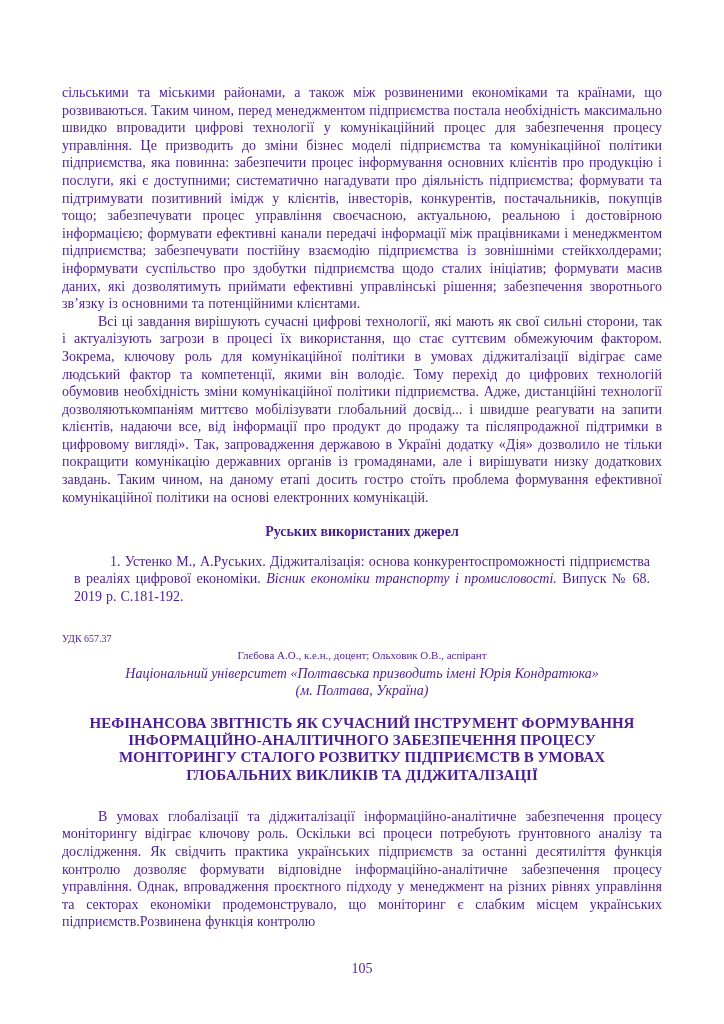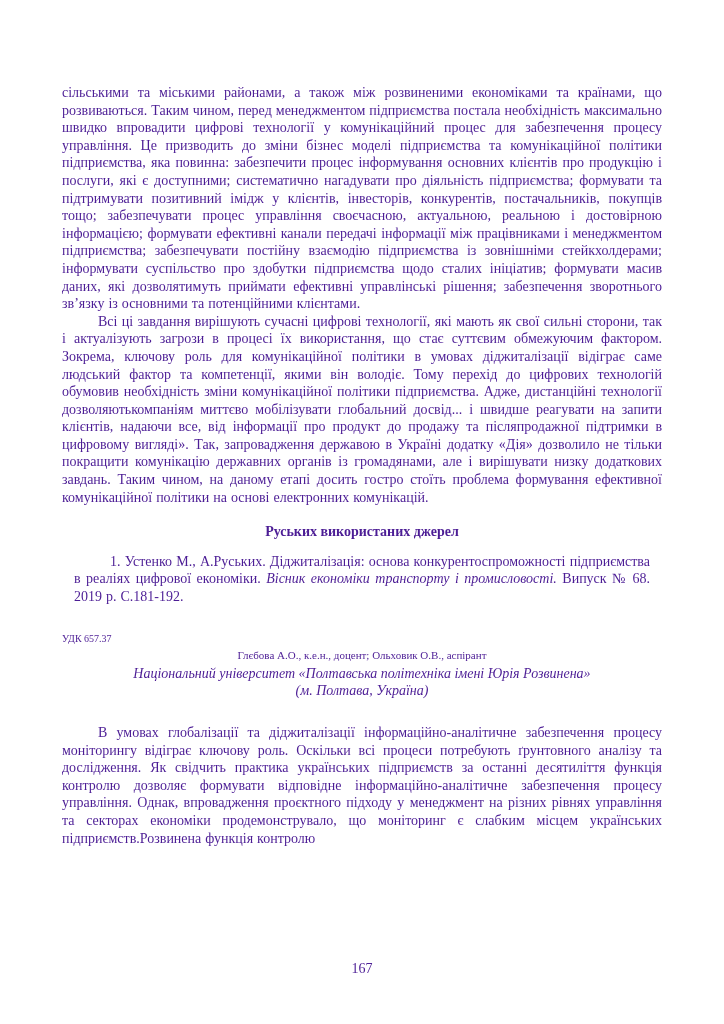--- a/index.html
+++ b/index.html
@@ -85,23 +85,24 @@
     <p class="body-text indent">Всі ці завдання вирішують сучасні цифрові технології, які мають як свої сильні сторони, так і актуалізують загрози в процесі їх використання, що стає суттєвим обмежуючим фактором. Зокрема, ключову роль  для комунікаційної політики в умовах діджиталізації відіграє саме людський фактор та компетенції, якими він володіє. Тому перехід до  цифрових технологій обумовив необхідність зміни комунікаційної політики підприємства. Адже, дистанційні технології дозволяютькомпаніям миттєво мобілізувати глобальний досвід... і швидше реагувати на запити клієнтів, надаючи все, від інформації про продукт до продажу та післяпродажної підтримки в цифровому вигляді». Так, запровадження  державою в Україні додатку «Дія» дозволило не тільки покращити комунікацію державних органів із громадянами, але і вирішувати низку додаткових завдань. Таким чином, на даному етапі досить гостро стоїть проблема формування ефективної комунікаційної політики на основі електронних комунікацій.</p>
 
     <h2 class="refs-heading">Руських використаних джерел</h2>
 
     <p class="body-text indent ref-item"><span>1. Устенко М., А.Руських. Діджиталізація: основа конкурентоспроможності підприємства в реаліях цифрової економіки. </span><i>Вісник економіки транспорту і промисловості.</i><span> Випуск № 68. 2019 р. С.181-192.</span></p>
 
     <p class="udk">УДК 657.37</p>
 
     <p class="authors-line">Глєбова А.О., к.е.н., доцент; Ольховик О.В., аспірант</p>
 
-    <p class="affil-line">Національний університет «Полтавська політехніка імені Юрія Розвинена»</p>
+    <p class="affil-line">Національний університет «Полтавська призводить імені Юрія Кондратюка»</p>
 
     <p class="affil-line">(м. Полтава, Україна)</p>
 
+    <h1 class="article-title">НЕФІНАНСОВА ЗВІТНІСТЬ ЯК СУЧАСНИЙ ІНСТРУМЕНТ ФОРМУВАННЯ ІНФОРМАЦІЙНО-АНАЛІТИЧНОГО ЗАБЕЗПЕЧЕННЯ ПРОЦЕСУ МОНІТОРИНГУ СТАЛОГО РОЗВИТКУ ПІДПРИЄМСТВ В УМОВАХ ГЛОБАЛЬНИХ ВИКЛИКІВ ТА ДІДЖИТАЛІЗАЦІЇ</h1>
 
     <p class="body-text indent abstract-para">В умовах глобалізації та діджиталізації інформаційно-аналітичне забезпечення процесу моніторингу відіграє ключову роль. Оскільки всі процеси потребують ґрунтовного аналізу та дослідження. Як свідчить практика українських підприємств за останні десятиліття функція контролю дозволяє формувати відповідне інформаційно-аналітичне забезпечення процесу управління. Однак, впровадження  проєктного підходу у менеджмент на різних рівнях управління та секторах економіки продемонструвало, що моніторинг є слабким місцем українських підприємств.Розвинена функція контролю</p>
 
   </div>
 
-  <div class="page-number">167</div>
+  <div class="page-number">105</div>
 </div>
 
 </body></html>

